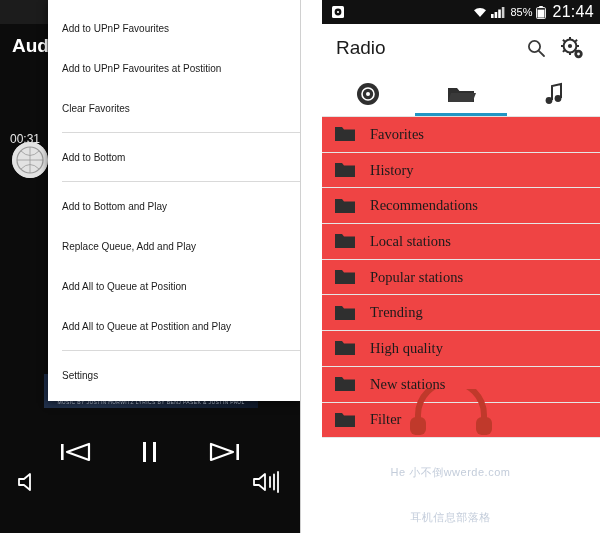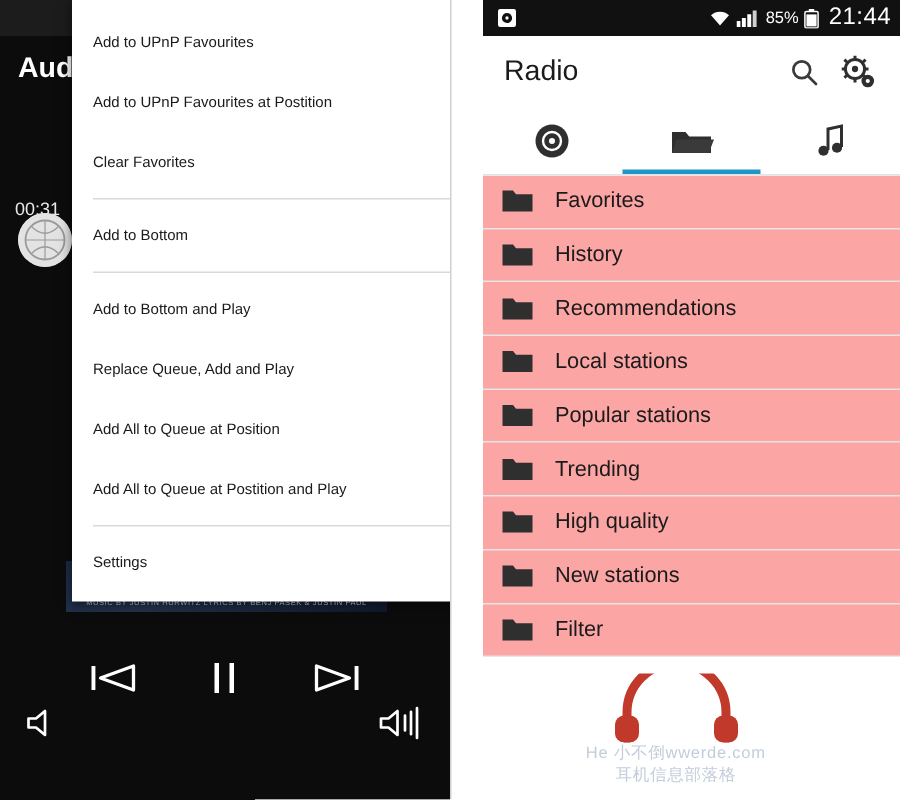--- a/index.html
+++ b/index.html
@@ -217,21 +217,22 @@
   }
   .tab-underline {
     position: absolute;
     bottom: 0;
     left: 33.33%;
     width: 33.33%;
     height: 3px;
     background: #2196c4;
   }
   .list {
-    background: #fca5a5;
+    background: #ef4444;
+    font-family: Liberation Serif, serif;
   }
   .list-row {
     height: 35.7px;
     display: flex;
     align-items: center;
     padding-left: 12px;
     border-bottom: 1px solid #e6e6e6;
     box-sizing: border-box;
   }
   .folder-ic {
@@ -255,20 +256,21 @@
   .wm-logo {
     display: block;
     margin: 0 auto;
   }
   .wm-text {
     color: #b9c4d4;
     font-size: 11px;
     line-height: 15px;
     letter-spacing: .5px;
     opacity: .85;
+    margin-top: 30px;
   }
 </style>
 </head>
 <body>
 
 <div class="screens">
 
   <div class="phone phone-left">
 
     <div class="statusbar statusbar-left">

